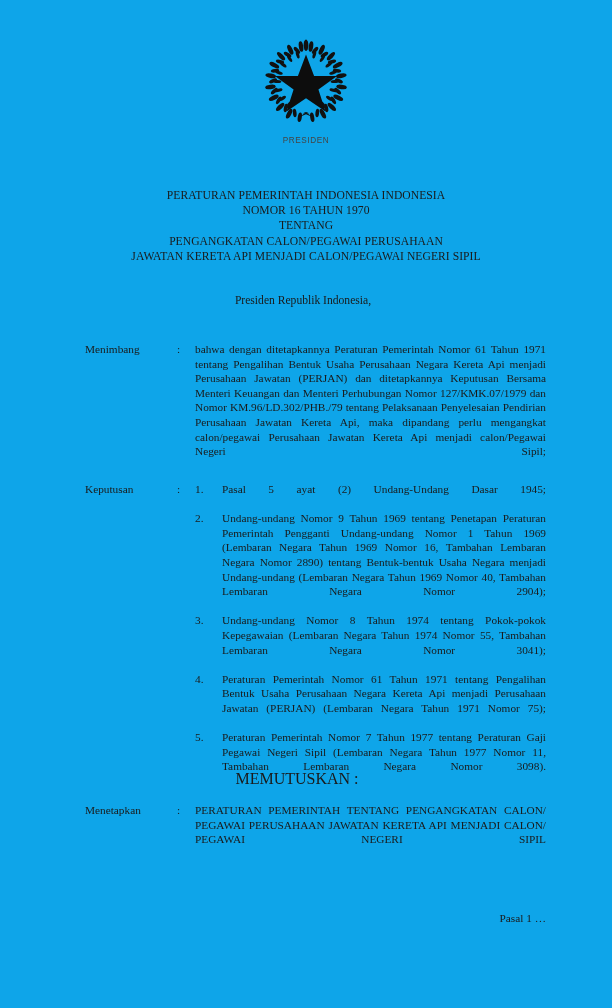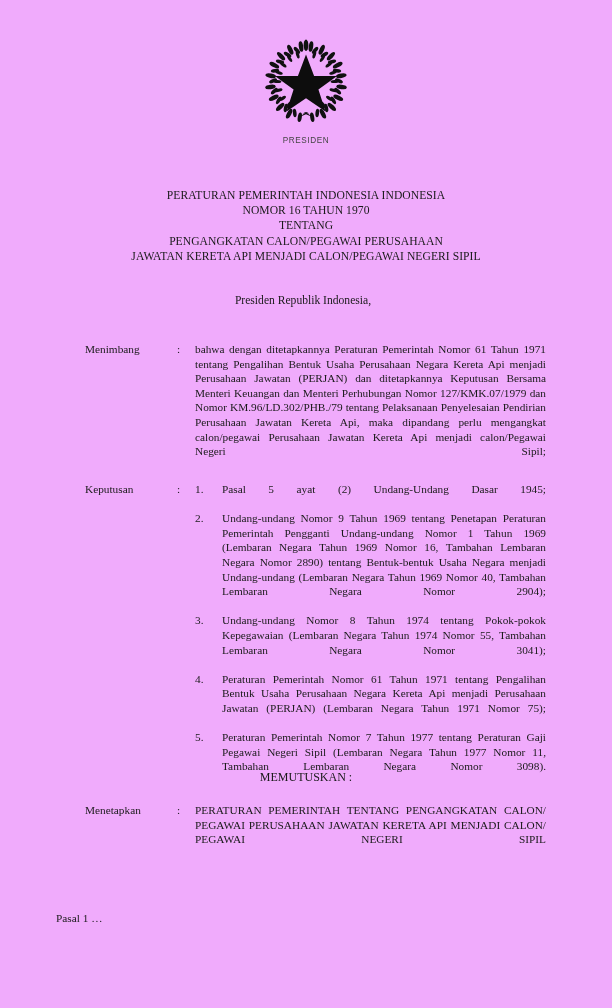--- a/index.html
+++ b/index.html
@@ -14,21 +14,21 @@
     font-family: "Liberation Serif", "DejaVu Serif", serif;
     color: #1a1a1a;
     overflow: hidden;
   }
 
   .page {
     position: absolute;
     left: 0; top: 0;
     width: 612px;
     height: 1008px;
-    background: #f0abfc;
+    background: #0ea5e9;
     text-decoration: underline;
   }
 
   
   .emblem-block {
     position: absolute;
     left: 0;
     top: 36px;
     width: 612px;
     text-align: center;
@@ -125,33 +125,34 @@
 
   .just:after {
     content: "";
     display: inline-block;
     width: 100%;
   }
 
   
   .memutuskan {
     position: absolute;
-    left: 56px;
+    left: 47px;
     top: 770px;
     width: 500px;
     text-align: center;
-    font-size: 12px;
+    font-size: 16px;
   }
 
   
   .footer-note {
     position: absolute;
     left: 56px;
     top: 912px;
     width: 490px;
+    text-align: right;
     font-size: 11.3px;
   }
 </style>
 </head>
 <body>
 
 <div class="page">
 
   <div class="emblem-block">
     <span class="emblem">

